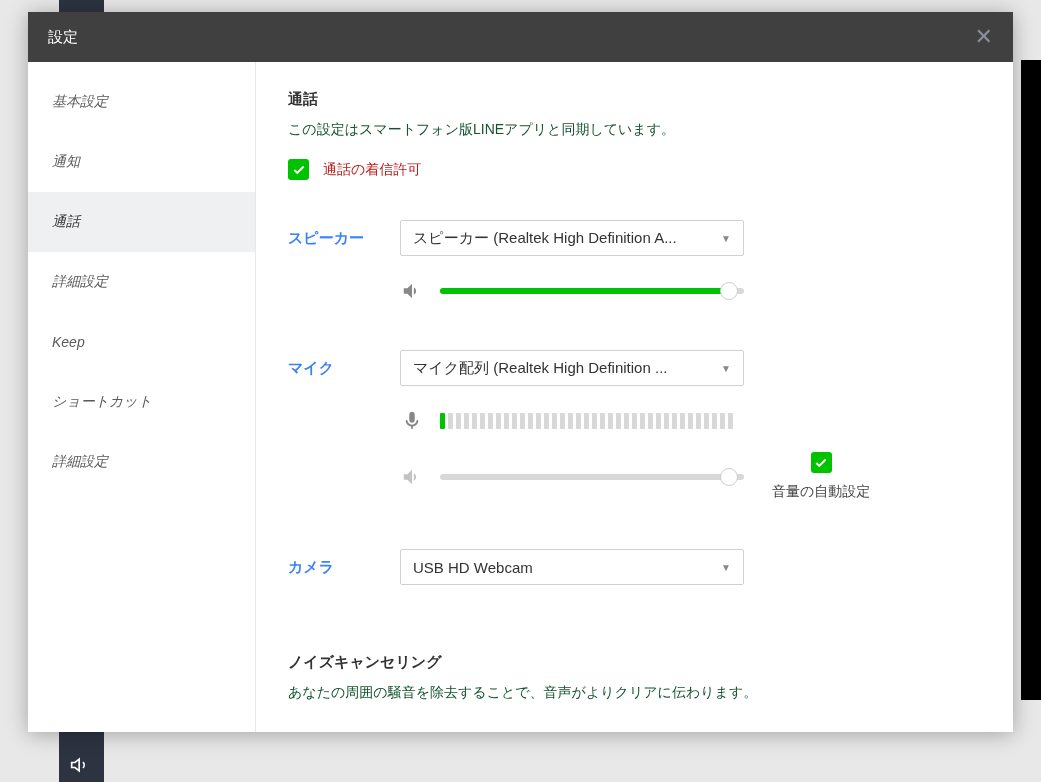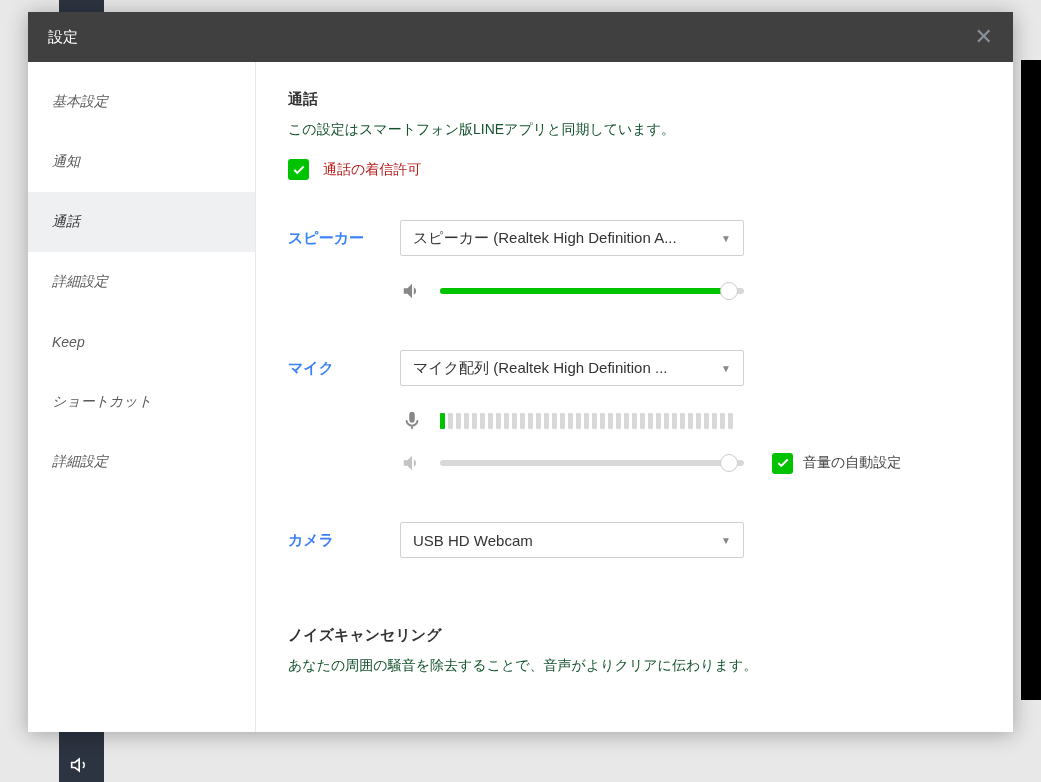--- a/index.html
+++ b/index.html
@@ -231,20 +231,21 @@
       display: flex;
       align-items: center;
       margin-left: 112px;
       gap: 16px;
     }
     .auto-volume {
       display: flex;
       align-items: center;
       gap: 10px;
       margin-left: 12px;
+      flex-direction: column;
     }
     .auto-volume-label {
       font-size: 14px;
       color: #444;
     }
     .noise-section {
       margin-top: 68px;
     }
     .disabled-speaker {
       opacity: 0.5;

